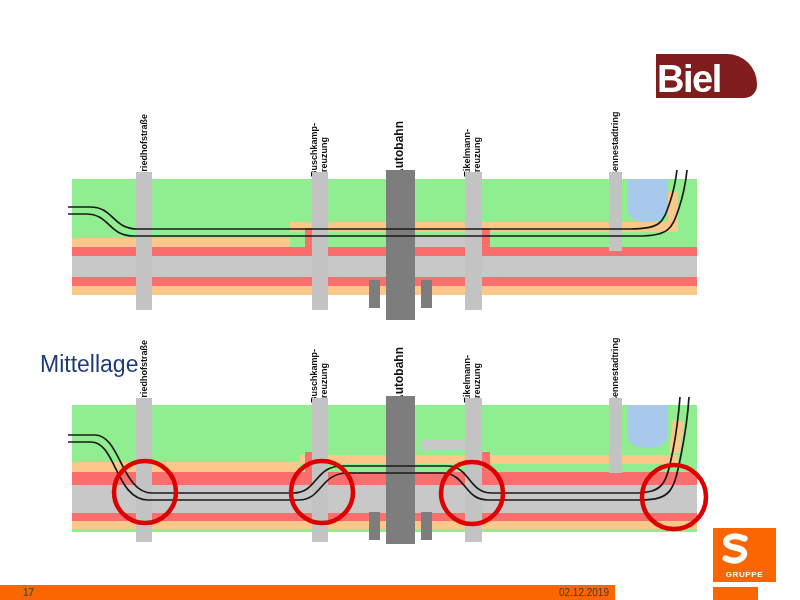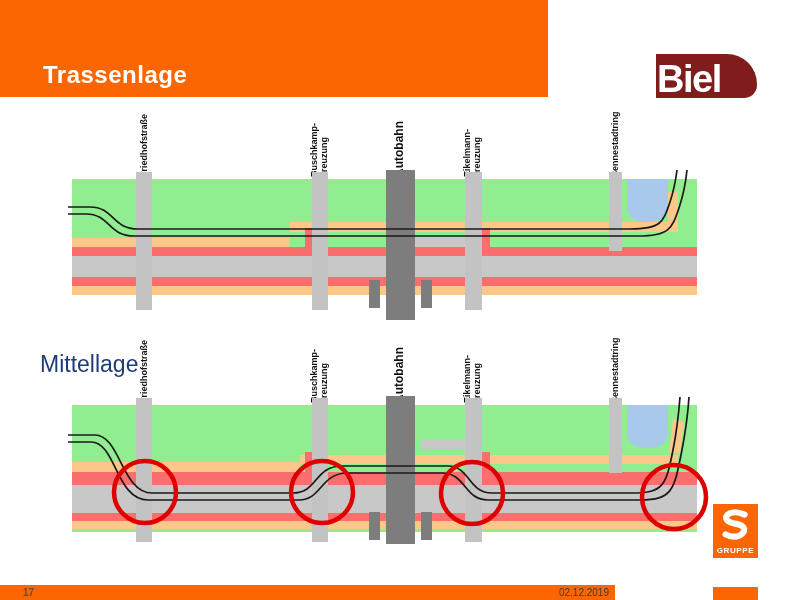--- a/index.html
+++ b/index.html
@@ -33,34 +33,31 @@
   .diagram{position:absolute;left:0;width:800px;height:150px;}
   .diagram.north{top:170px;}
   .diagram.middle{top:395px;}
 
   
   .footer-bar{position:absolute;left:0;top:585px;width:615px;height:15px;background:#FB6502;}
   .footer-page{position:absolute;left:23px;top:2px;font-size:10px;font-weight:bold;color:#5A5248;}
   .footer-date{position:absolute;right:6px;top:2px;font-size:10px;font-weight:normal;color:#3D3D3D;}
 
   
-  .gruppe-box{position:absolute;left:713px;top:504px;width:45px;height:54px;background:#FB6502;}
+  .gruppe-box{position:absolute;left:713px;top:528px;width:63px;height:54px;background:#FB6502;}
   .gruppe-box svg{position:absolute;left:6px;top:4px;}
   .gruppe-text{position:absolute;left:0;bottom:3px;width:100%;text-align:center;
                font-size:8px;font-weight:bold;color:#ffffff;letter-spacing:0.6px;}
   .gruppe-tail{position:absolute;left:713px;top:587px;width:45px;height:13px;background:#FB6502;}
 </style>
 </head>
 <body>
 
 <div class="slide">
 
-  <div class="header-bar">
-    <h1 class="slide-title">Trassenlage</h1>
-  </div>
 
   <div class="biel-flag">
     <span>Biel</span>
   </div>
 
   <div class="section-label mittel">Mittellage</div>
 
   <div class="vlabel" style="left:139px;top:177px;height:11px">Friedhofstraße</div>
   <div class="vlabel" style="left:309px;top:177px;height:20px">Buschkamp-
 kreuzung</div>

